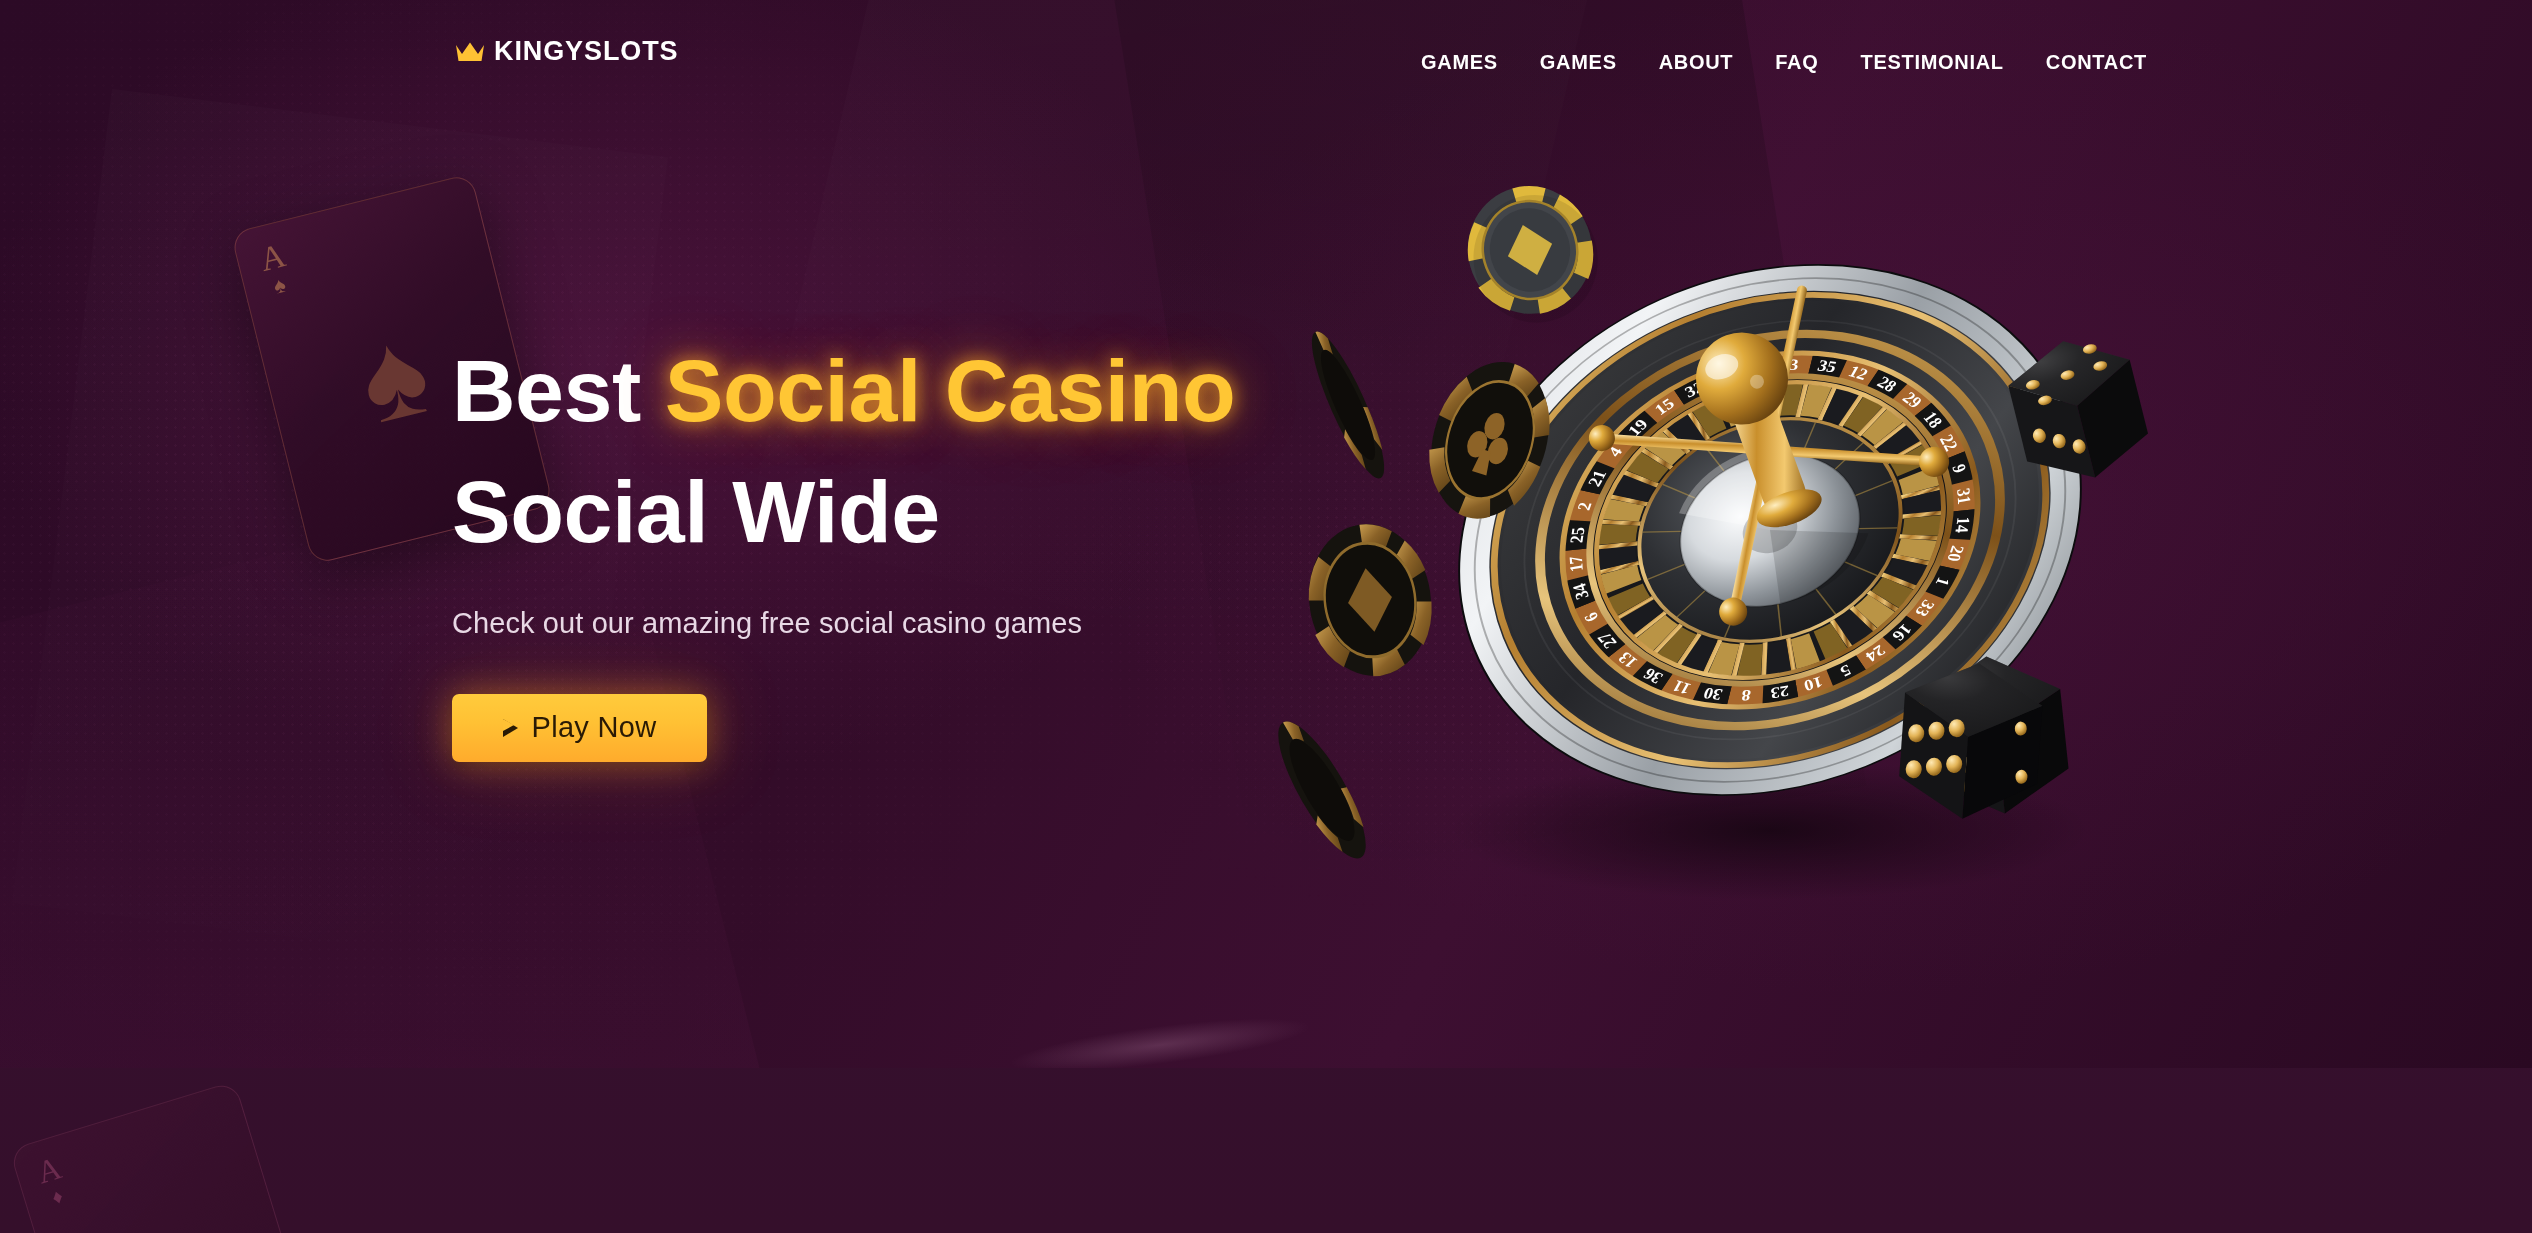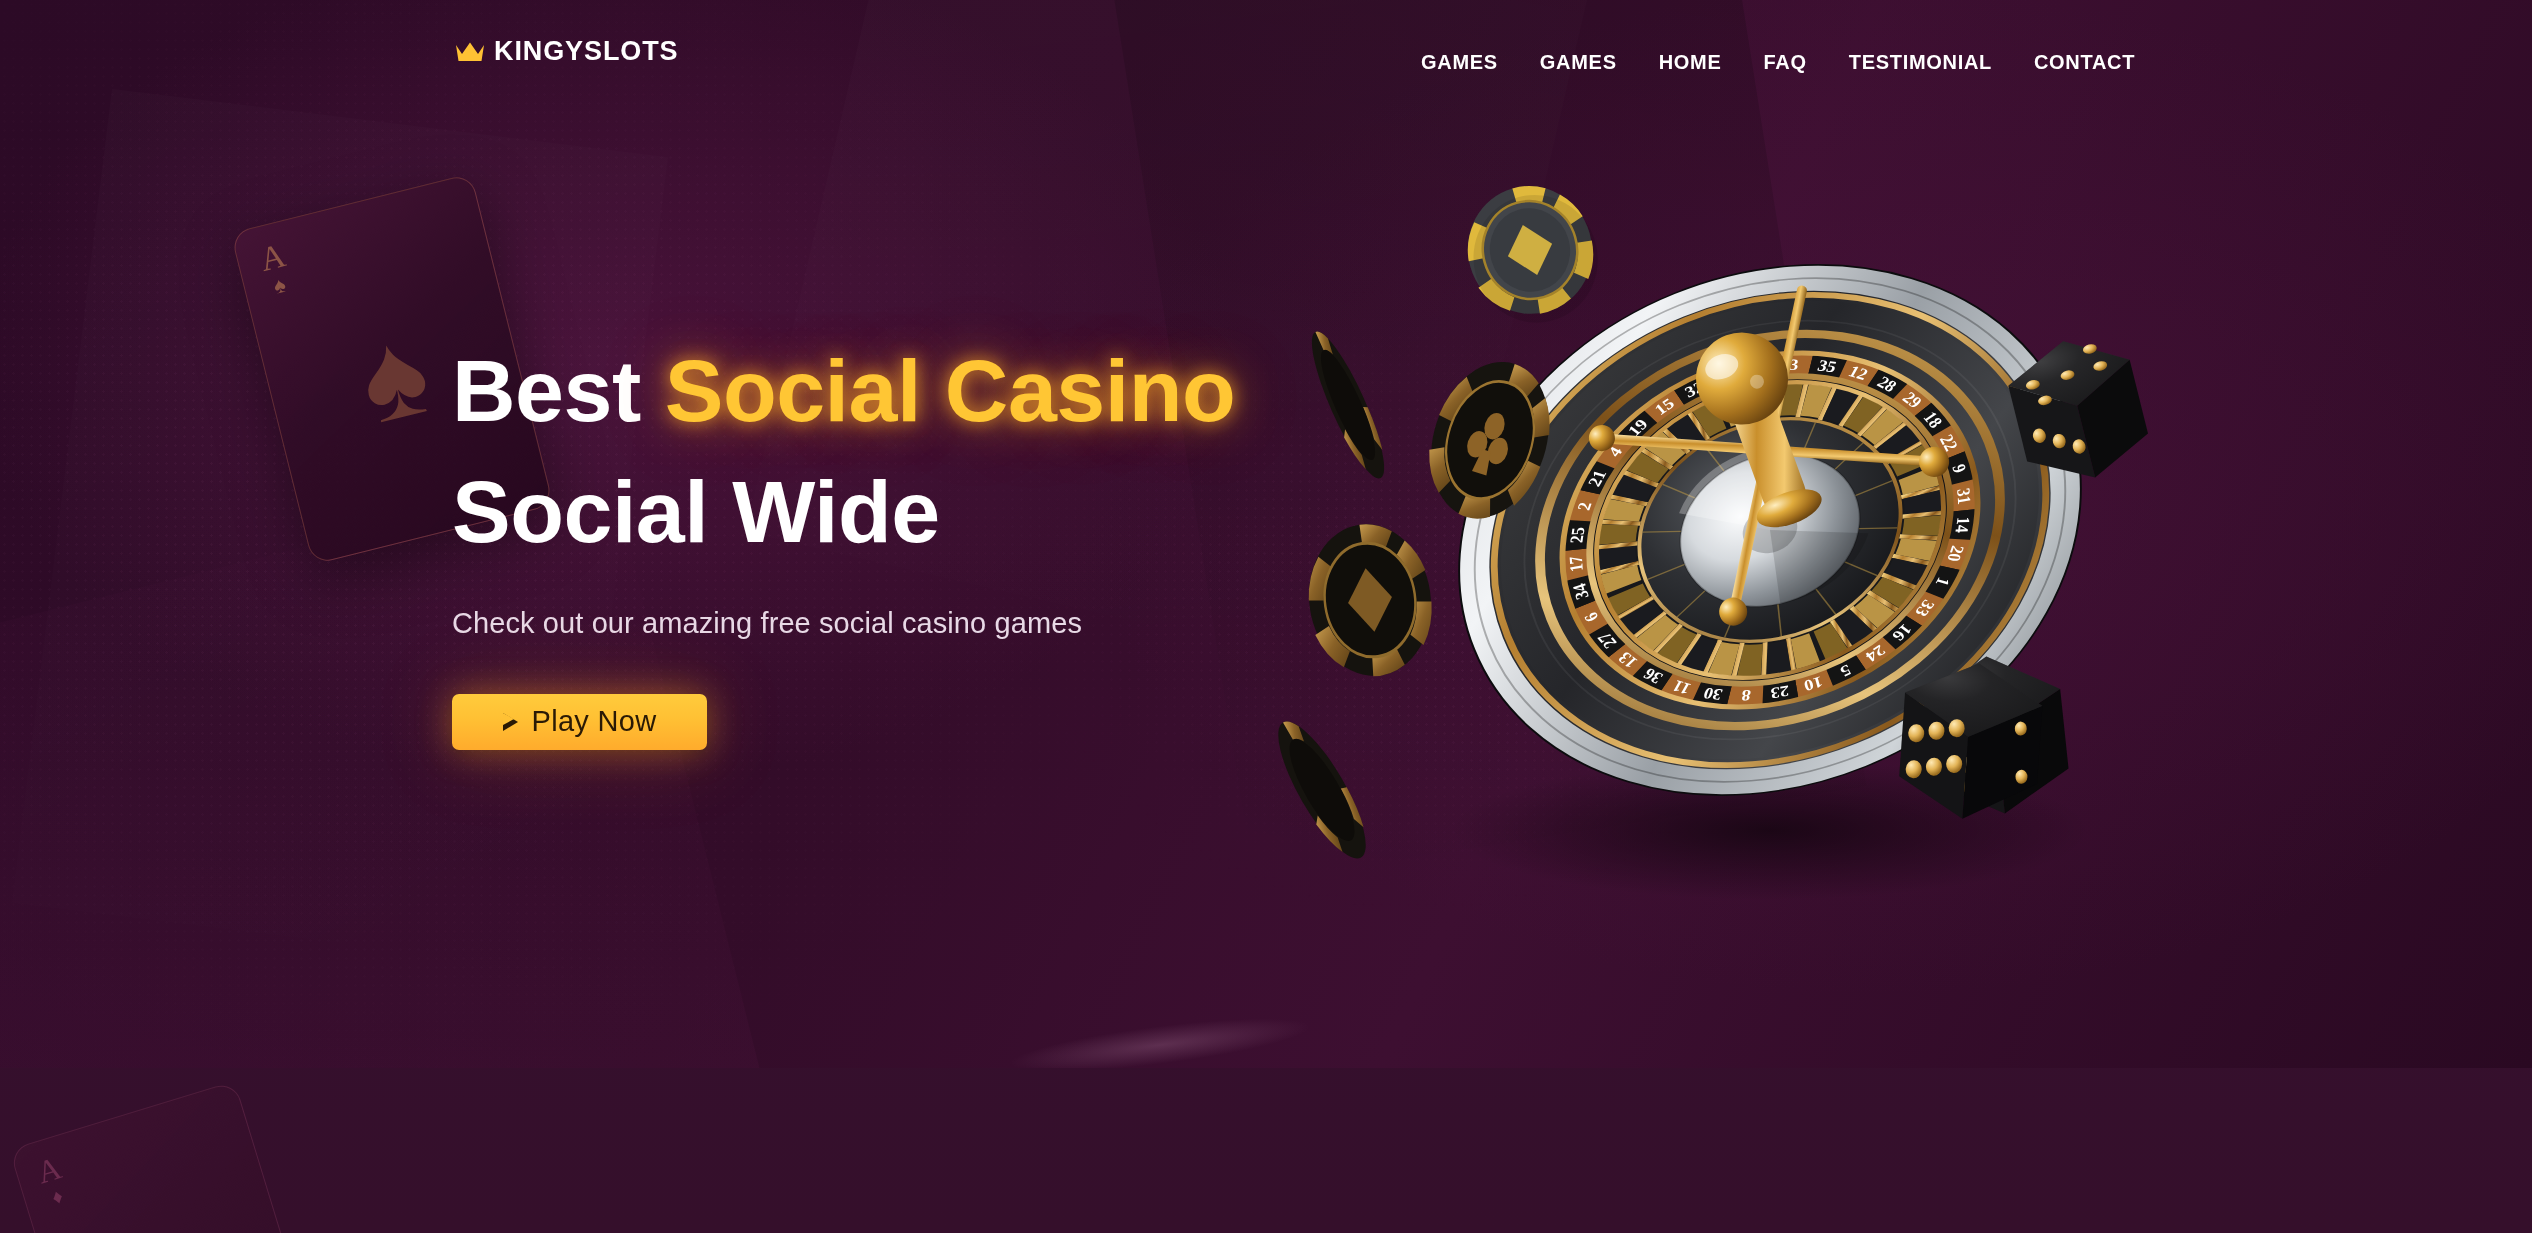--- a/index.html
+++ b/index.html
@@ -161,21 +161,21 @@
   }
 
   .cta {
     position: relative;
     display: inline-flex;
     align-items: center;
     justify-content: center;
     gap: 14px;
     margin-top: 54px;
     padding: 0 34px;
-    height: 56px;
+    height: 68px;
     min-width: 255px;
     border: 0;
     border-radius: 7px;
     cursor: pointer;
     font-family: inherit;
     font-size: 29px;
     font-weight: 500;
     color: #2a1a05;
     letter-spacing: 0.3px;
     background: linear-gradient(180deg, #ffcb3c 0%, #ffc134 42%, #ffab2c 100%);
@@ -307,21 +307,21 @@
           <svg class="crown-icon" viewBox="0 0 30 22" aria-hidden="true">
             <path d="M1 4 L7 13 L15 1.5 L23 13 L29 4 L26.5 20 L3.5 20 Z" fill="#FFC134"></path>
           </svg>
         </span>
         <span class="logo-text">KINGYSLOTS</span>
       </a>
 
       <nav class="nav">
         <a class="nav-item" href="#">GAMES</a>
         <a class="nav-item" href="#">GAMES</a>
-        <a class="nav-item" href="#">HOME</a>
+        <a class="nav-item" href="#">ABOUT</a>
         <a class="nav-item" href="#">FAQ</a>
         <a class="nav-item" href="#">TESTIMONIAL</a>
         <a class="nav-item" href="#">CONTACT</a>
       </nav>
     </header>
 
     <div class="hero-copy">
       <h1 class="headline">
         <span class="line"><span>Best </span><span class="gold-glow">Social Casino</span></span>
         <span class="line">Social Wide</span>

